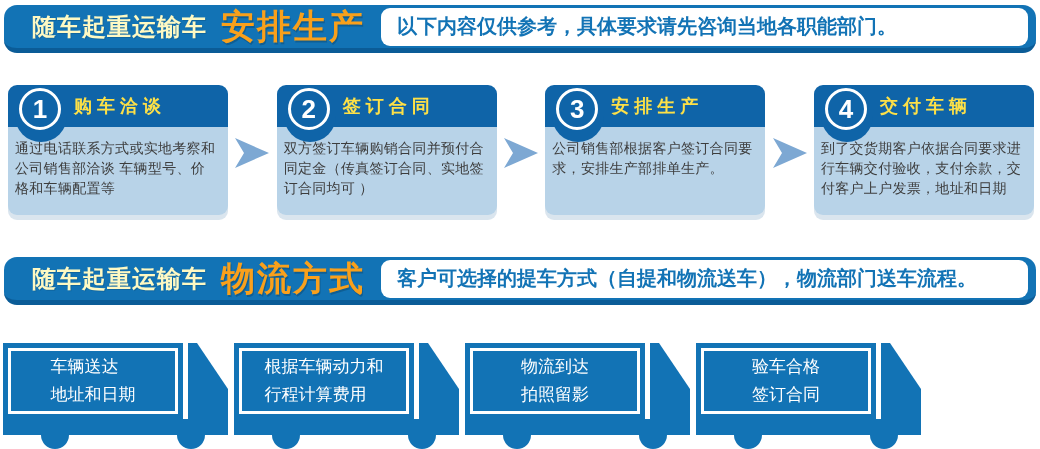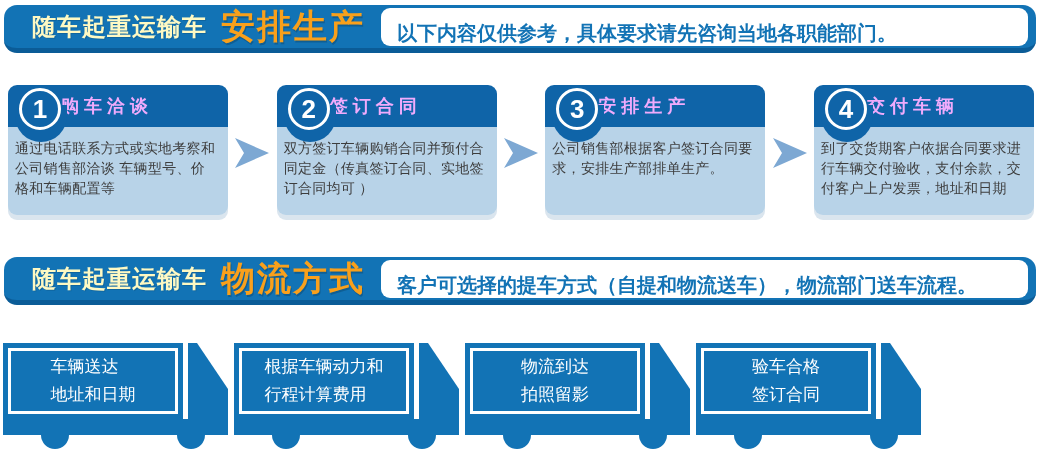--- a/index.html
+++ b/index.html
@@ -19,35 +19,35 @@
   .banner{position:absolute;left:4px;right:4px;height:48px;background:var(--primary-blue);
     border-radius:13px;border-bottom:5px solid var(--dark-blue);
     display:flex;align-items:center;padding:0 8px 0 28px;}
   .banner-1{top:5px;}
   .banner-2{top:257px;}
   .brand{color:#fef9c3;font-size:24px;font-weight:bold;white-space:nowrap;letter-spacing:1px;
     text-shadow:1px 1px 0 rgba(0,0,0,0.12);}
   .banner-title{color:var(--orange);font-size:34px;font-weight:bold;white-space:nowrap;
     margin-left:14px;letter-spacing:2px;text-shadow:1px 2px 0 rgba(0,0,0,0.18);}
   .note-box{flex:1;margin-left:16px;height:38px;background:#ffffff;border-radius:9px;
-    display:flex;align-items:flex-start;padding:12px 16px;overflow:hidden;}
+    display:flex;align-items:flex-end;padding:6px 16px;overflow:hidden;}
   .note-box span{color:var(--primary-blue);font-size:20px;font-weight:bold;white-space:nowrap;}
 
   
   .steps-row{position:absolute;top:85px;left:8px;width:1026px;height:132px;
     display:flex;justify-content:space-between;align-items:center;}
   .step-card{width:220px;height:130px;align-self:flex-start;position:relative;}
   .card-header{position:relative;height:42px;background:var(--header-blue);
     border-radius:9px 9px 0 0;display:flex;align-items:center;}
   .card-header::after{content:"";position:absolute;left:7px;top:20px;width:52px;height:37px;
     background:var(--header-blue);border-radius:0 0 26px 26px;z-index:1;}
   .step-num{position:relative;z-index:2;margin-left:11px;width:42px;height:42px;
     border:3px solid #ffffff;border-radius:50%;background:var(--header-blue);
     color:#ffffff;font-size:26px;font-weight:bold;line-height:36px;text-align:center;top:3px;}
-  .card-title{color:#f0abfc;font-size:18px;font-weight:bold;letter-spacing:5px;white-space:nowrap;}
+  .card-title{color:#fde047;font-size:18px;font-weight:bold;letter-spacing:5px;margin-left:13px;white-space:nowrap;}
   .card-body{height:88px;background:var(--light-blue);border-radius:0 0 9px 9px;
     padding:11px 12px 0 7px;color:var(--body-text);font-size:14px;line-height:20px;
     letter-spacing:0.3px;box-shadow:0 5px 0 rgba(150,180,205,0.35);}
   .flow-arrow{color:var(--arrow-blue);flex:0 0 auto;margin-top:4px;}
 
   
   .trucks-row{position:absolute;top:343px;left:3px;width:892px;height:106px;
     display:flex;gap:32px;}
   .truck{position:relative;width:226px;height:106px;}
   .cargo{position:absolute;left:0;top:0;width:180px;height:76px;background:var(--primary-blue);}

